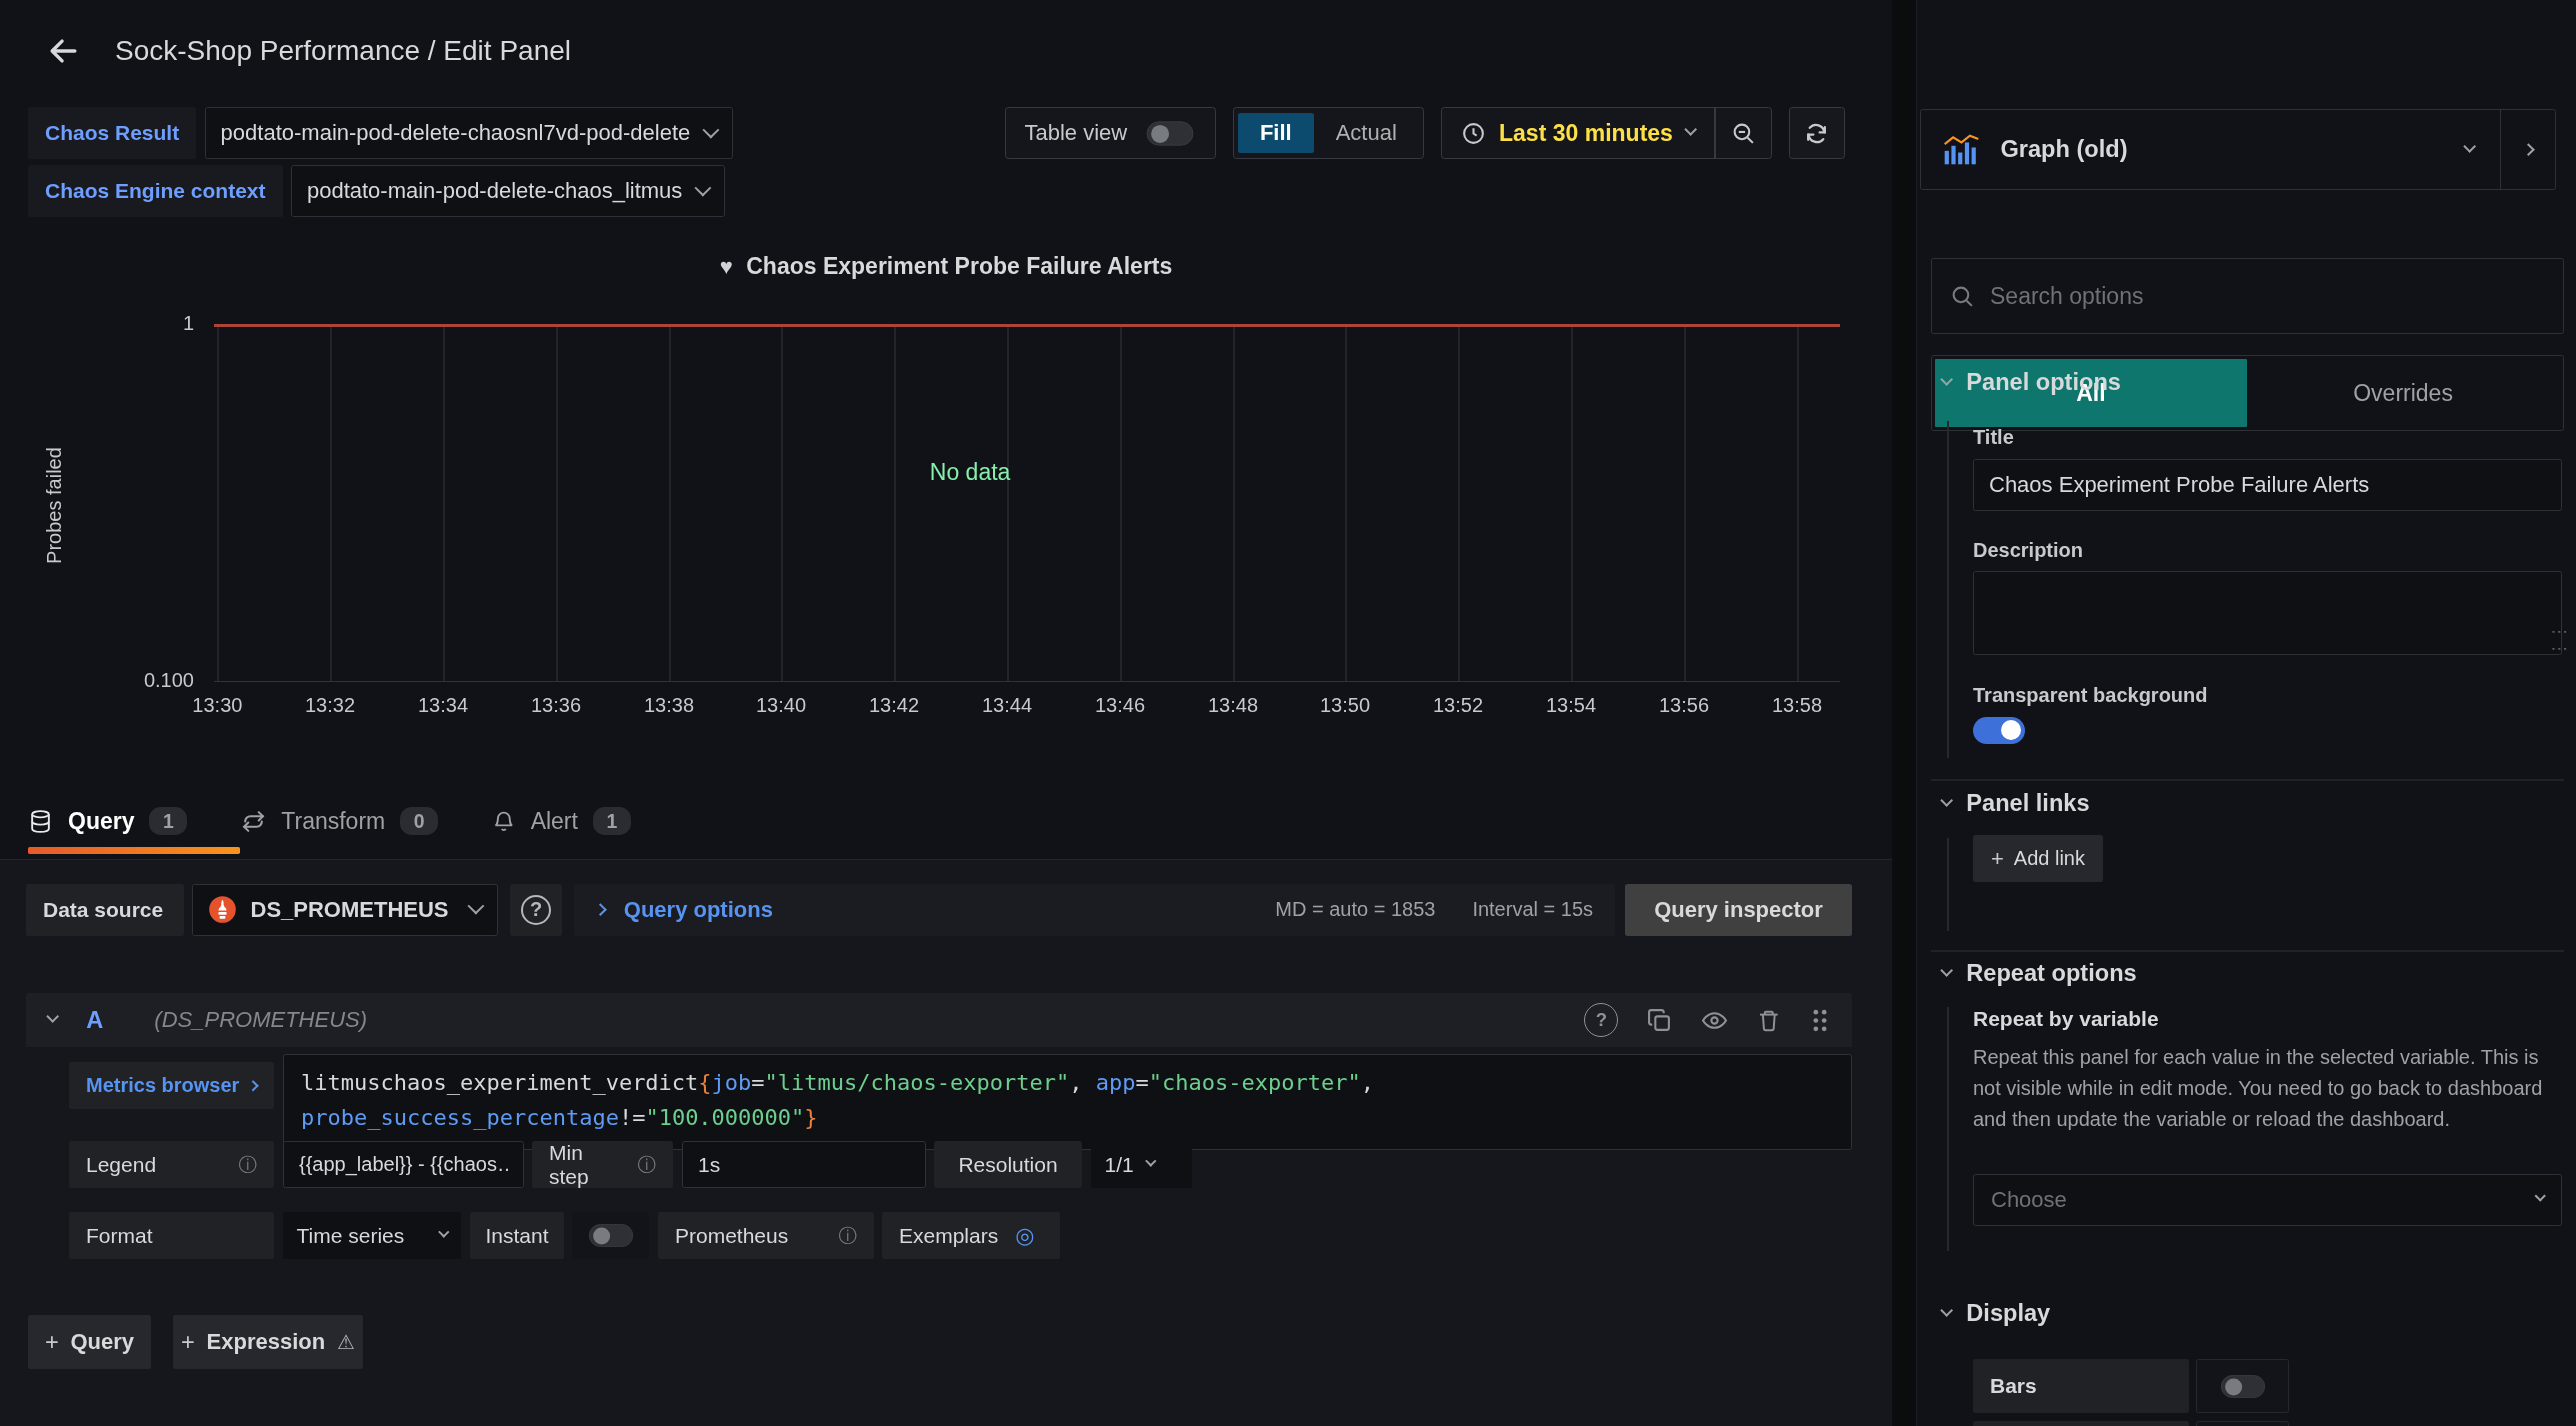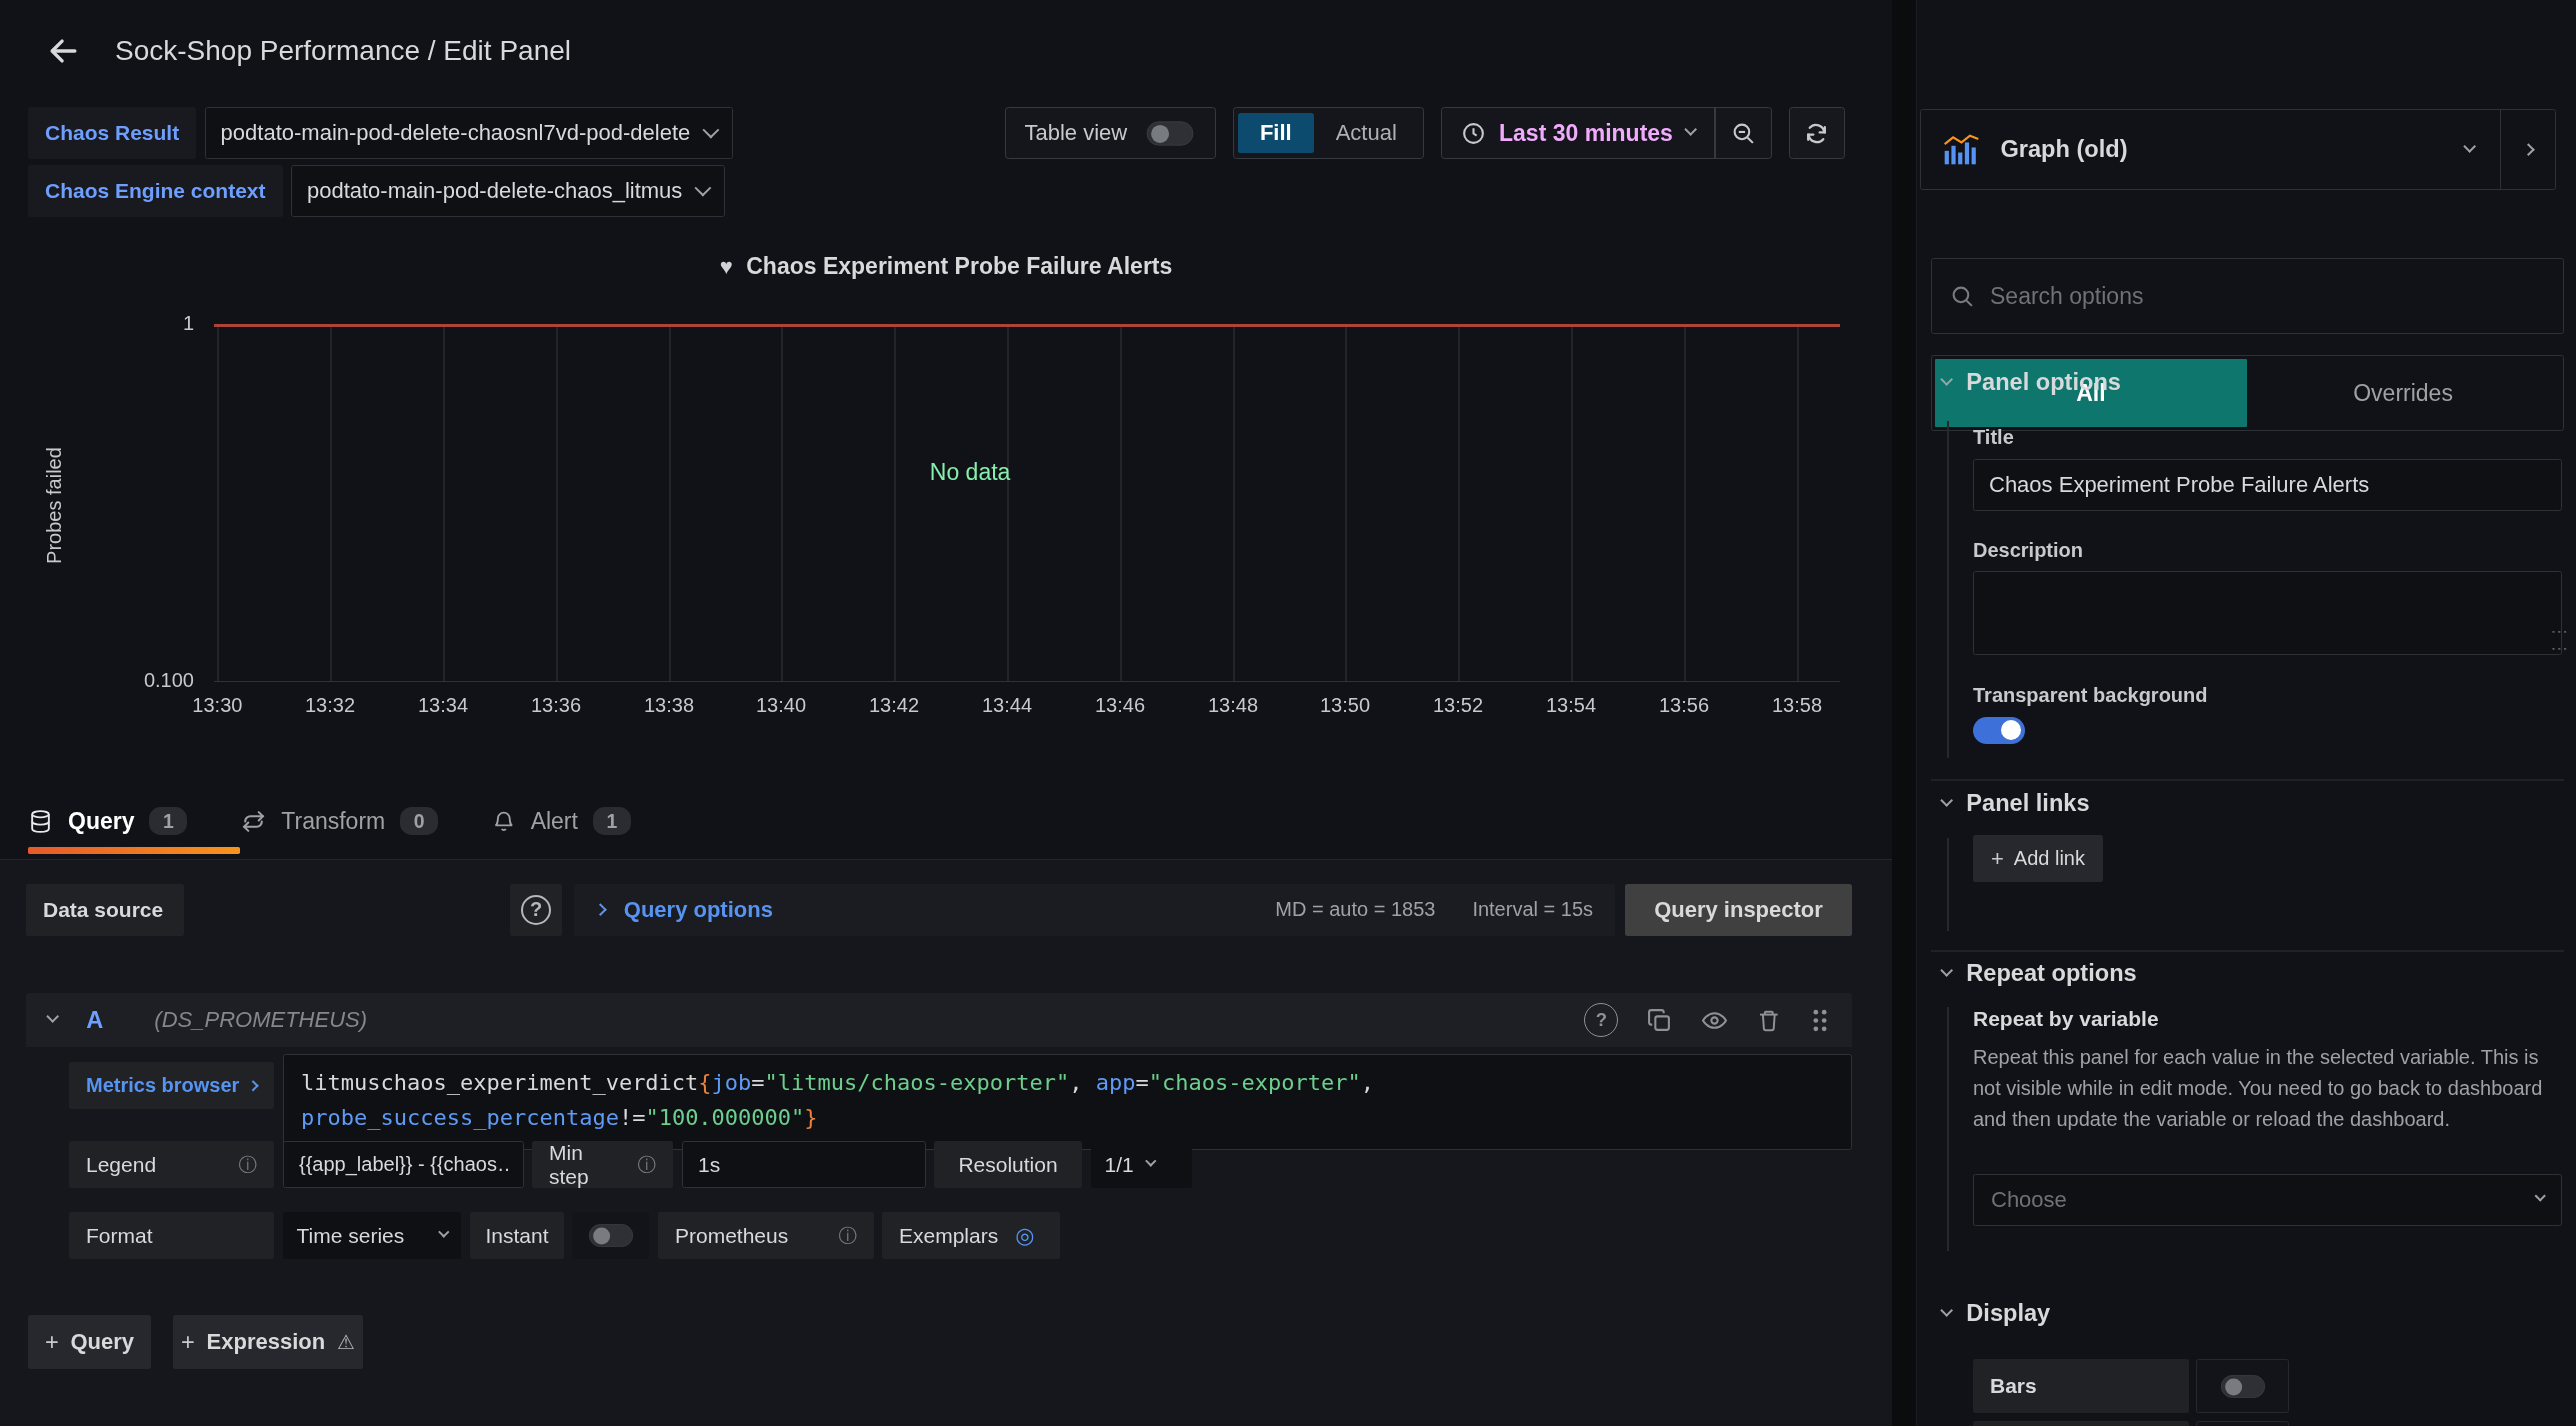--- a/index.html
+++ b/index.html
@@ -94,21 +94,21 @@
       <div style="height:40px;padding:0 22px;display:flex;align-items:center;font-size:22px;color:#aeb0b4;cursor:pointer;" data-name="actual-button">Actual</div>
     </div>
     <div class="row" style="height:52px;border:1.7px solid #36393f;border-radius:3.4px;background:#15161b;" data-name="time-controls">
       <div class="row" style="padding:0 18.5px;gap:13.5px;cursor:pointer;height:100%;" data-name="time-range-picker">
         <span class="icon" data-name="clock-icon">
           <svg width="25" height="25" viewBox="0 0 24 24" fill="none" stroke="#c7c9cc" stroke-width="2">
               <circle cx="12" cy="12" r="9"></circle>
               <path d="M12 7v5l3 2"></path>
             </svg>
         </span>
-        <span style="font-size:23px;font-weight:600;color:#f0abfc;" data-name="time-range-text">Last 30 minutes</span>
+        <span style="font-size:23px;font-weight:600;color:#fde047;" data-name="time-range-text">Last 30 minutes</span>
         <span class="chev" style="width:9.3px;height:9.3px;" data-name="chevron-down-icon"></span>
       </div>
       <div style="width:1.7px;height:100%;background:#36393f;" data-name="divider"></div>
       <div class="row" style="padding:0 15px;cursor:pointer;height:100%;" data-name="zoom-out-button">
         <span class="icon" data-name="zoom-out-icon">
           <svg width="25" height="25" viewBox="0 0 24 24" fill="none" stroke="#c7c9cc" stroke-width="2">
               <circle cx="10.5" cy="10.5" r="7"></circle>
               <path d="M16 16l5 5"></path>
               <path d="M7.5 10.5h6"></path>
             </svg>
@@ -212,20 +212,32 @@
       <span style="font-size:23px;color:#9fa1a4;" data-name="tab-label">Alert</span>
       <span class="badge" data-name="tab-count-badge">1</span>
     </div>
   </div>
   <div class="abs" style="left:28px;top:847px;width:212px;height:6.7px;border-radius:1.7px;background:linear-gradient(90deg,#e55a2b,#f7941d);" data-name="active-tab-underline"></div>
   <div class="abs" style="left:0;top:859px;width:1892px;height:1.7px;background:#24262c;" data-name="tab-divider"></div>
 
   <div class="abs" style="left:0;top:860px;width:1892px;height:566px;background:#16171c;" data-name="query-editor-panel">
 
     <div class="graybox" style="position:absolute;left:26px;top:23.6px;width:158px;height:52px;font-weight:700;color:#d8d9da;font-size:21px;" data-name="data-source-label">Data source</div>
+    <div class="inputbox" style="position:absolute;left:192px;top:23.6px;width:306px;height:52px;gap:13.5px;cursor:pointer;background:#0f1014;" data-name="data-source-picker">
+      <span class="icon" data-name="prometheus-icon">
+        <svg width="29" height="29" viewBox="0 0 24 24">
+            <circle cx="12" cy="12" r="11" fill="#e6522c"></circle>
+            <path d="M12 4c1.6 2.2.4 3.8 1.4 5.4.7 1.1 1.9 1.6 1.9 3.4h-6.6c0-1.8 1.2-2.3 1.9-3.4C11.6 7.8 10.4 6.2 12 4z" fill="#fff"></path>
+            <rect x="8.6" y="14" width="6.8" height="2.4" rx="0.6" fill="#fff"></rect>
+            <rect x="9.6" y="17.4" width="4.8" height="2.2" rx="0.6" fill="#fff"></rect>
+          </svg>
+      </span>
+      <span style="font-weight:600;" data-name="data-source-value">DS_PROMETHEUS</span>
+      <span class="chev" style="margin-left:auto;" data-name="chevron-down-icon"></span>
+    </div>
     <div style="position:absolute;left:510px;top:23.6px;width:52px;height:52px;background:#202226;border-radius:2.5px;display:flex;align-items:center;justify-content:center;cursor:pointer;" data-name="datasource-help-button">
       <span style="width:30px;height:30px;border:2px solid #b4b7bb;border-radius:50%;display:flex;align-items:center;justify-content:center;font-size:20px;color:#b4b7bb;font-weight:700;" data-name="question-circle-icon">?</span>
     </div>
     <div class="row" style="position:absolute;left:574px;top:23.6px;width:1041px;height:52px;background:#1b1c21;border-radius:2.5px;padding:0 22px;cursor:pointer;" data-name="query-options-header">
       <span class="chev chev-r" style="width:9.3px;height:9.3px;border-color:#5794f2;margin-right:18.5px;" data-name="chevron-right-icon"></span>
       <span class="link-blue" style="font-size:22px;" data-name="query-options-label">Query options</span>
       <span style="margin-left:auto;font-size:20px;color:#9fa1a4;" data-name="max-data-points-text">MD = auto = 1853</span>
       <span style="margin-left:37px;font-size:20px;color:#9fa1a4;" data-name="interval-text">Interval = 15s</span>
     </div>
     <div class="row" style="position:absolute;left:1625px;top:23.6px;width:227px;height:52px;background:#404040;border-radius:2.5px;justify-content:center;font-size:22px;font-weight:700;cursor:pointer;" data-name="query-inspector-button">Query inspector</div>

